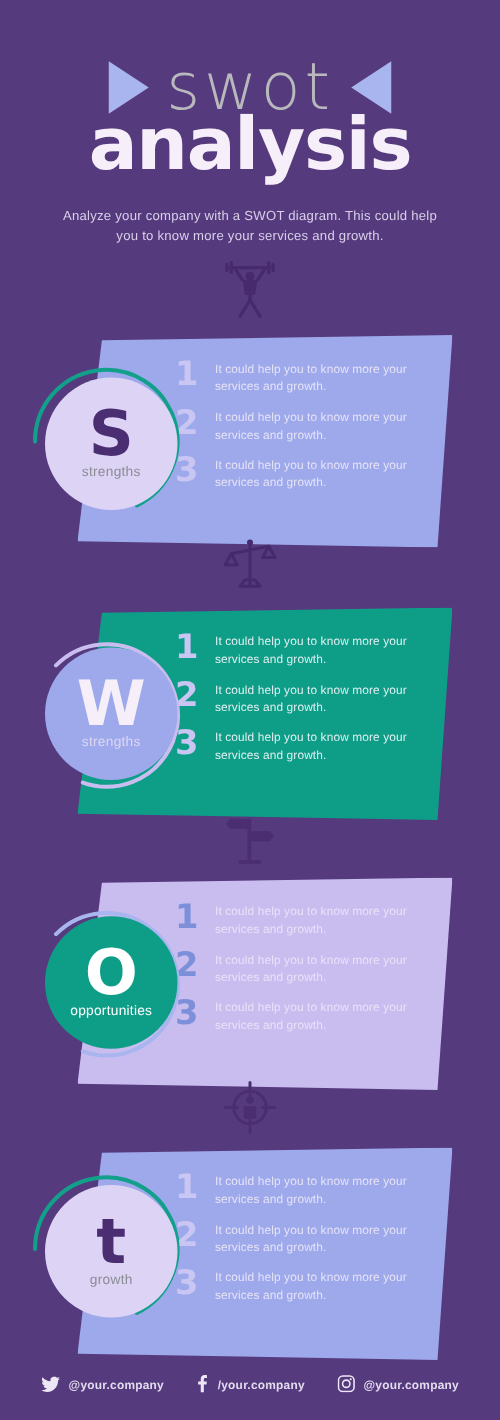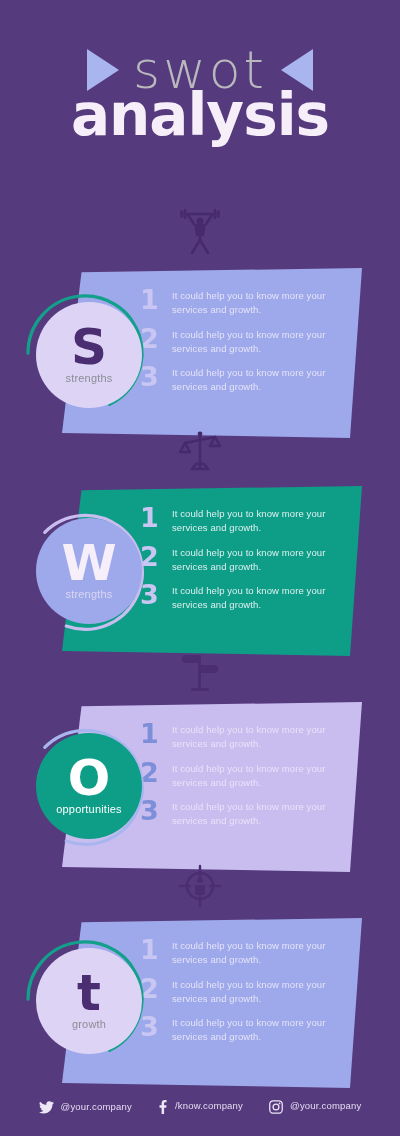--- a/index.html
+++ b/index.html
@@ -70,34 +70,35 @@
     font-size:27px; font-weight:bold; line-height:1; width:22px;
     flex:0 0 22px; text-align:left; font-family:"DejaVu Sans", sans-serif;
   }
   .item .txt { font-size:9.5px; line-height:1.5; padding-top:3px; letter-spacing:.1px; }
 
   
   .footer {
     position:absolute; left:0; bottom:22px; width:400px;
     display:flex; align-items:center; justify-content:center; gap:26px;
   }
-  .social { display:flex; align-items:flex-start; gap:7px; }
+  .social { display:flex; align-items:flex-end; gap:7px;font-weight:bold; }
   .social .handle { font-size:9.5px; color:#e4dcf0; letter-spacing:.2px; }
   .social svg { display:block; }
 </style>
 </head>
 <body>
 
 <div class="header">
   <div class="title-row">
     <div class="tri tri-right"></div>
     <div class="swot-word">swot</div>
     <div class="tri tri-left"></div>
   </div>
   <div class="analysis-word">analysis</div>
+  <div class="subtitle">Analyze your company with a SWOT diagram. This could help you to know more your services and growth.</div>
 </div>
 
 <div id="sections-root">
     <div class="section">
       <div class="sec-icon" style="top: 203px;">
         <svg width="46" height="48" viewBox="0 0 46 48" fill="none">
       <g stroke="#462a6d" stroke-width="2.6" stroke-linecap="round">
         <path d="M7 7h32"></path>
             <path d="M8 3v8"></path>
             <path d="M38 3v8"></path>
@@ -261,21 +262,21 @@
         </svg>
       </span>
                  <span class="handle">@your.company</span>
     </div>
     <div class="social">
       <span>
         <svg width="10" height="14" viewBox="0 0 12 22" fill="#ede7f5">
           <path d="M7.7 22V12h3.3l.5-3.9H7.7V5.6c0-1.1.3-1.9 1.9-1.9h2V.2C11.3.1 10.1 0 8.7 0 5.8 0 3.8 1.8 3.8 5.1v3H.5V12h3.3v10z"></path>
         </svg>
       </span>
-                 <span class="handle">/know.company</span>
+                 <span class="handle">/your.company</span>
     </div>
     <div class="social">
       <span>
         <svg width="14" height="14" viewBox="0 0 22 22" fill="none">
           <rect x="1.2" y="1.2" width="19.6" height="19.6" rx="5.5" stroke="#ede7f5" stroke-width="2"></rect>
           <circle cx="11" cy="11" r="4.6" stroke="#ede7f5" stroke-width="2"></circle>
           <circle cx="16.6" cy="5.4" r="1.35" fill="#ede7f5"></circle>
         </svg>
       </span>
                  <span class="handle">@your.company</span>

